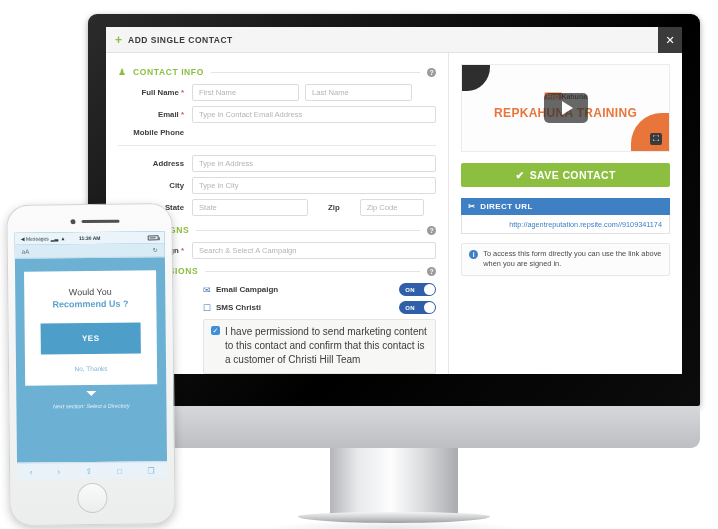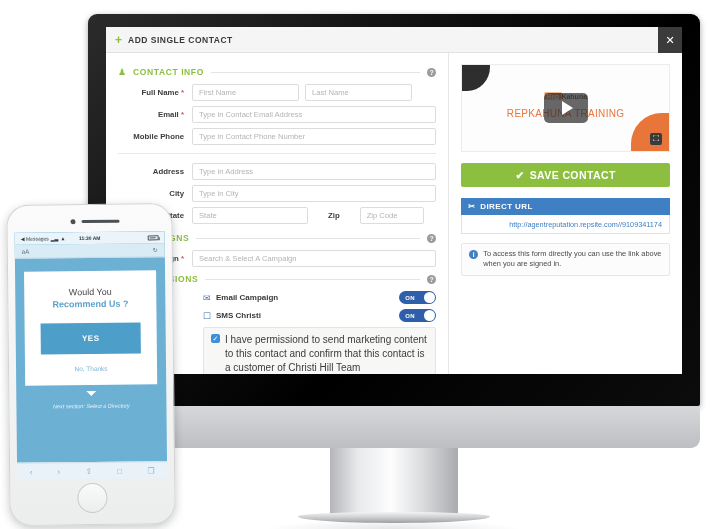--- a/index.html
+++ b/index.html
@@ -156,21 +156,21 @@
     color: #fff; font-size: 8px; display: flex; align-items: center; justify-content: center;
   }
   #video-logo {
     position: absolute; left: 50%; top: 36%; transform: translate(-50%,-50%);
     font-size: 7px; font-weight: bold; white-space: nowrap;
   }
   #video-logo .lg-a { background: #e8763a; color: #fff; padding: 0 2px; }
   #video-logo .lg-b { color: #5a5a5a; }
   #video-sub {
     position: absolute; left: 50%; top: 56%; transform: translate(-50%,-50%);
-    font-size: 10px; font-weight: normal; color: #e8763a; letter-spacing: .3px; white-space: nowrap;
+    font-size: 12px; font-weight: bold; color: #e8763a; letter-spacing: .3px; white-space: nowrap;
   }
   #play-btn {
     position: absolute; left: 50%; top: 50%; transform: translate(-50%,-50%);
     width: 44px; height: 30px; border-radius: 5px; background: rgba(45,45,45,.72);
     display: flex; align-items: center; justify-content: center; cursor: pointer;
   }
   #play-btn .tri {
     width: 0; height: 0; border-left: 11px solid #fff;
     border-top: 7px solid transparent; border-bottom: 7px solid transparent;
     margin-left: 3px;
@@ -302,21 +302,20 @@
           <div class="frow">
             <div class="flabel">
               <span>Email</span>
               <span class="req">*</span>
             </div>
             <div class="finput">Type in Contact Email Address</div>
           </div>
 
           <div class="frow">
             <div class="flabel">Mobile Phone</div>
-            <div class="finput">Type in Contact Phone Number</div>
           </div>
 
           <div class="divider"></div>
 
           <div class="frow">
             <div class="flabel">Address</div>
             <div class="finput">Type in Address</div>
           </div>
 
           <div class="frow">

